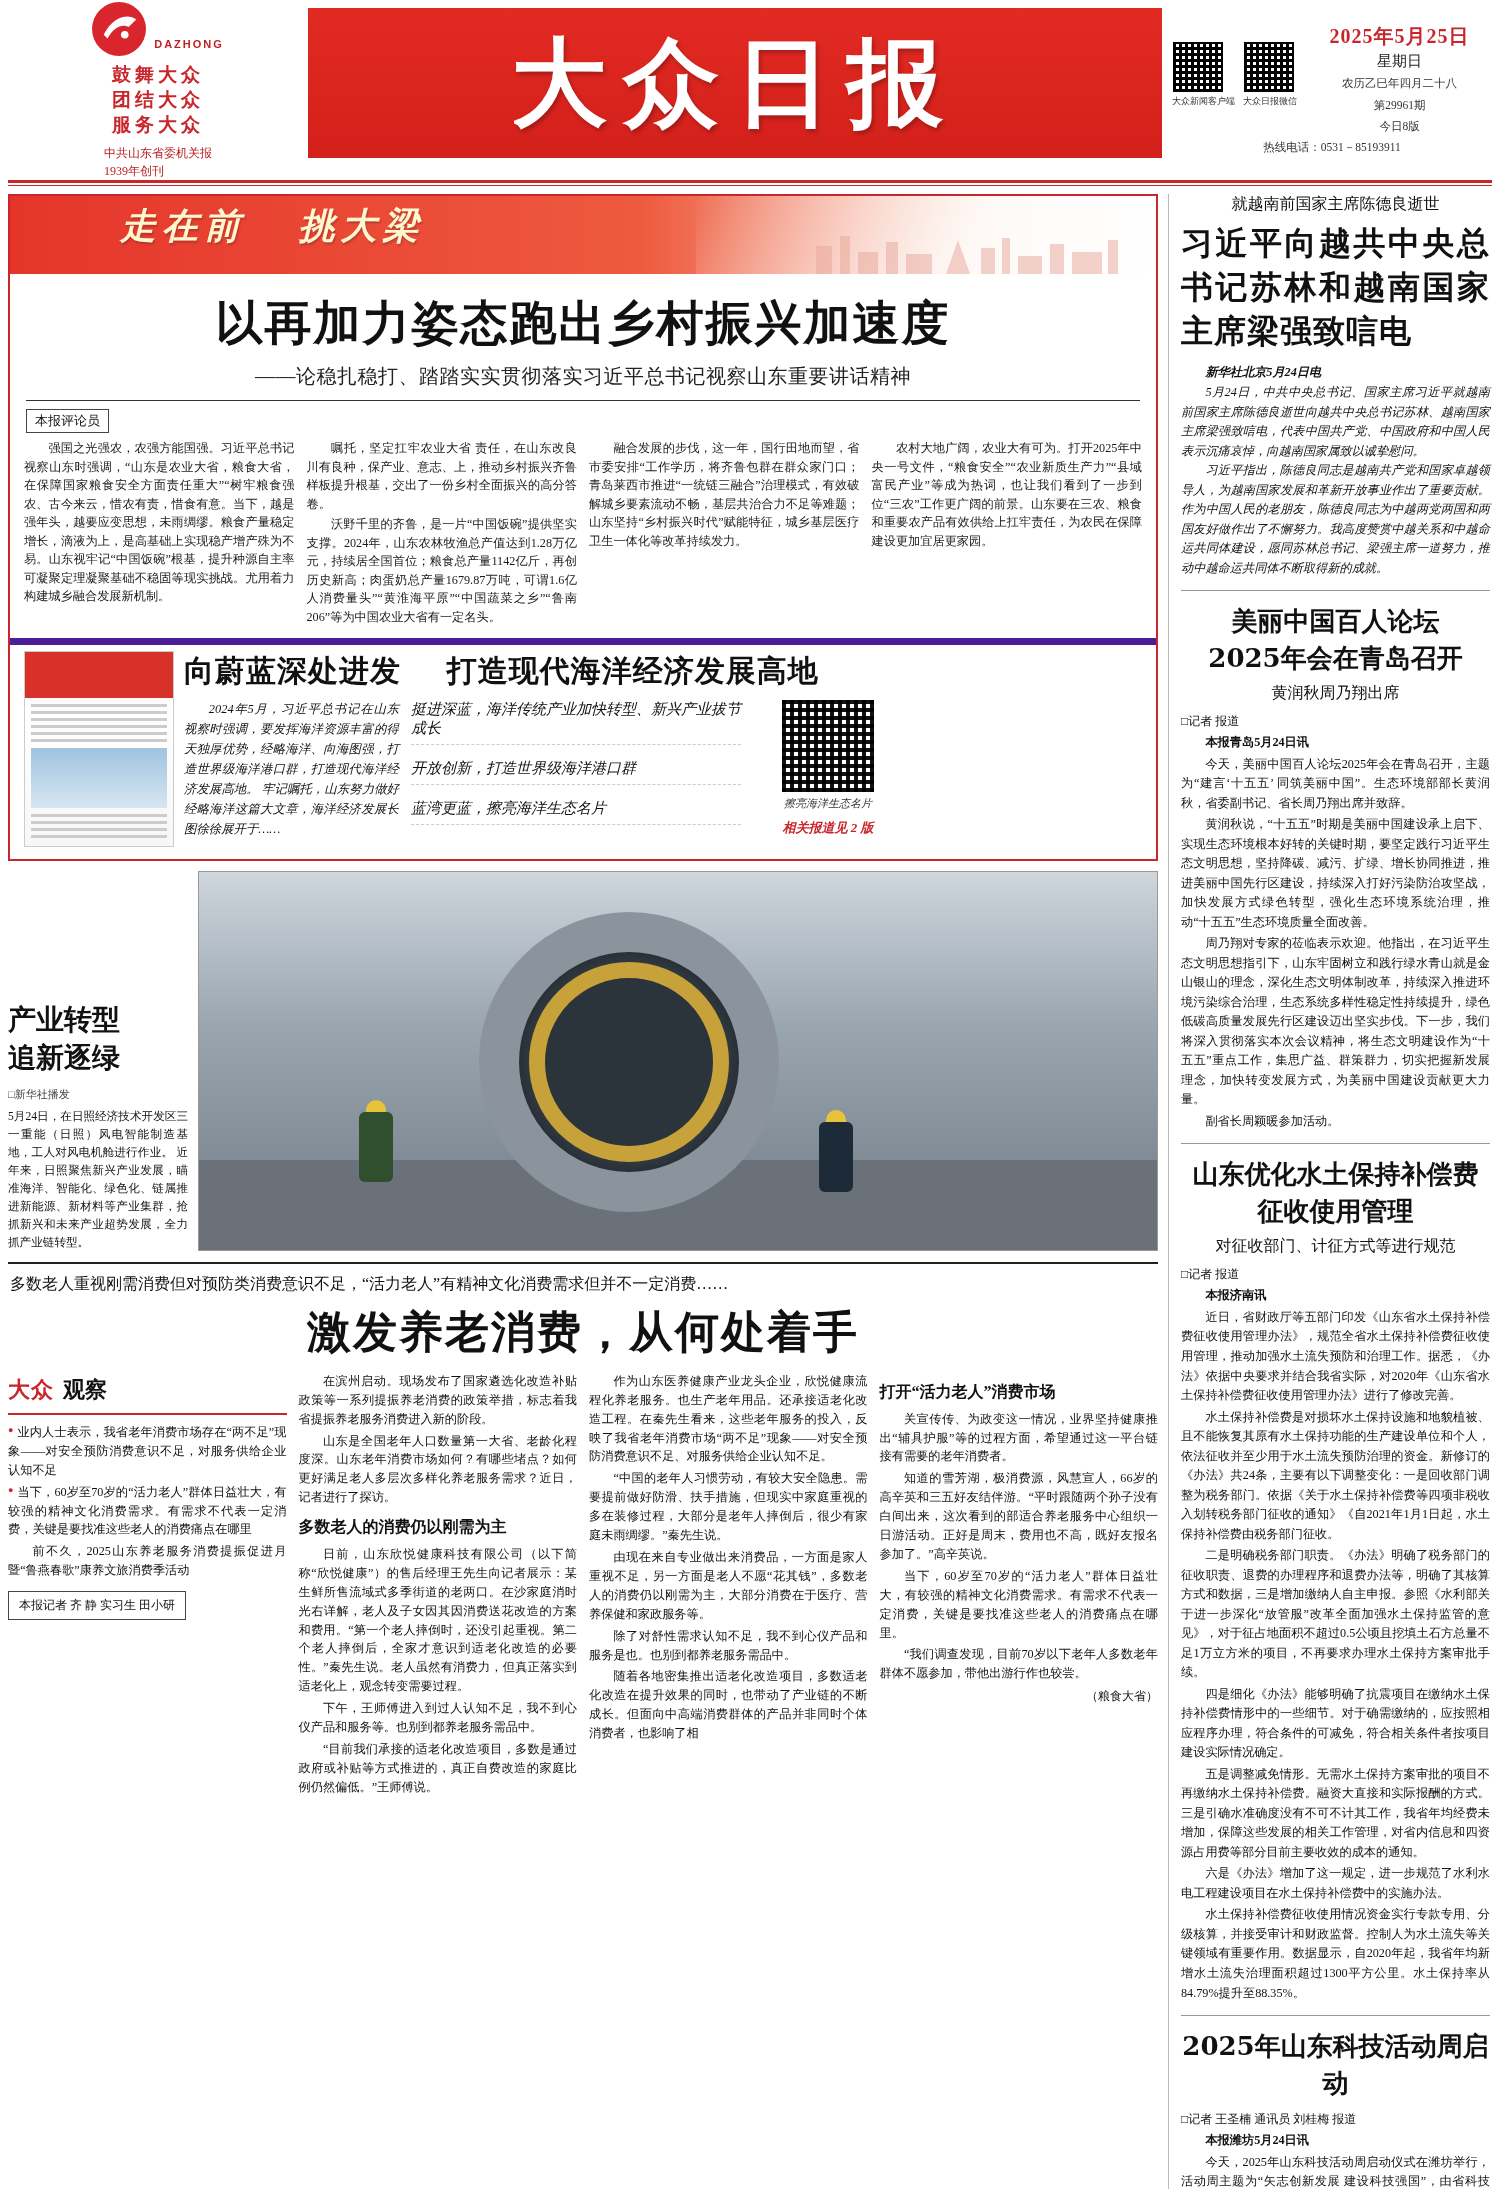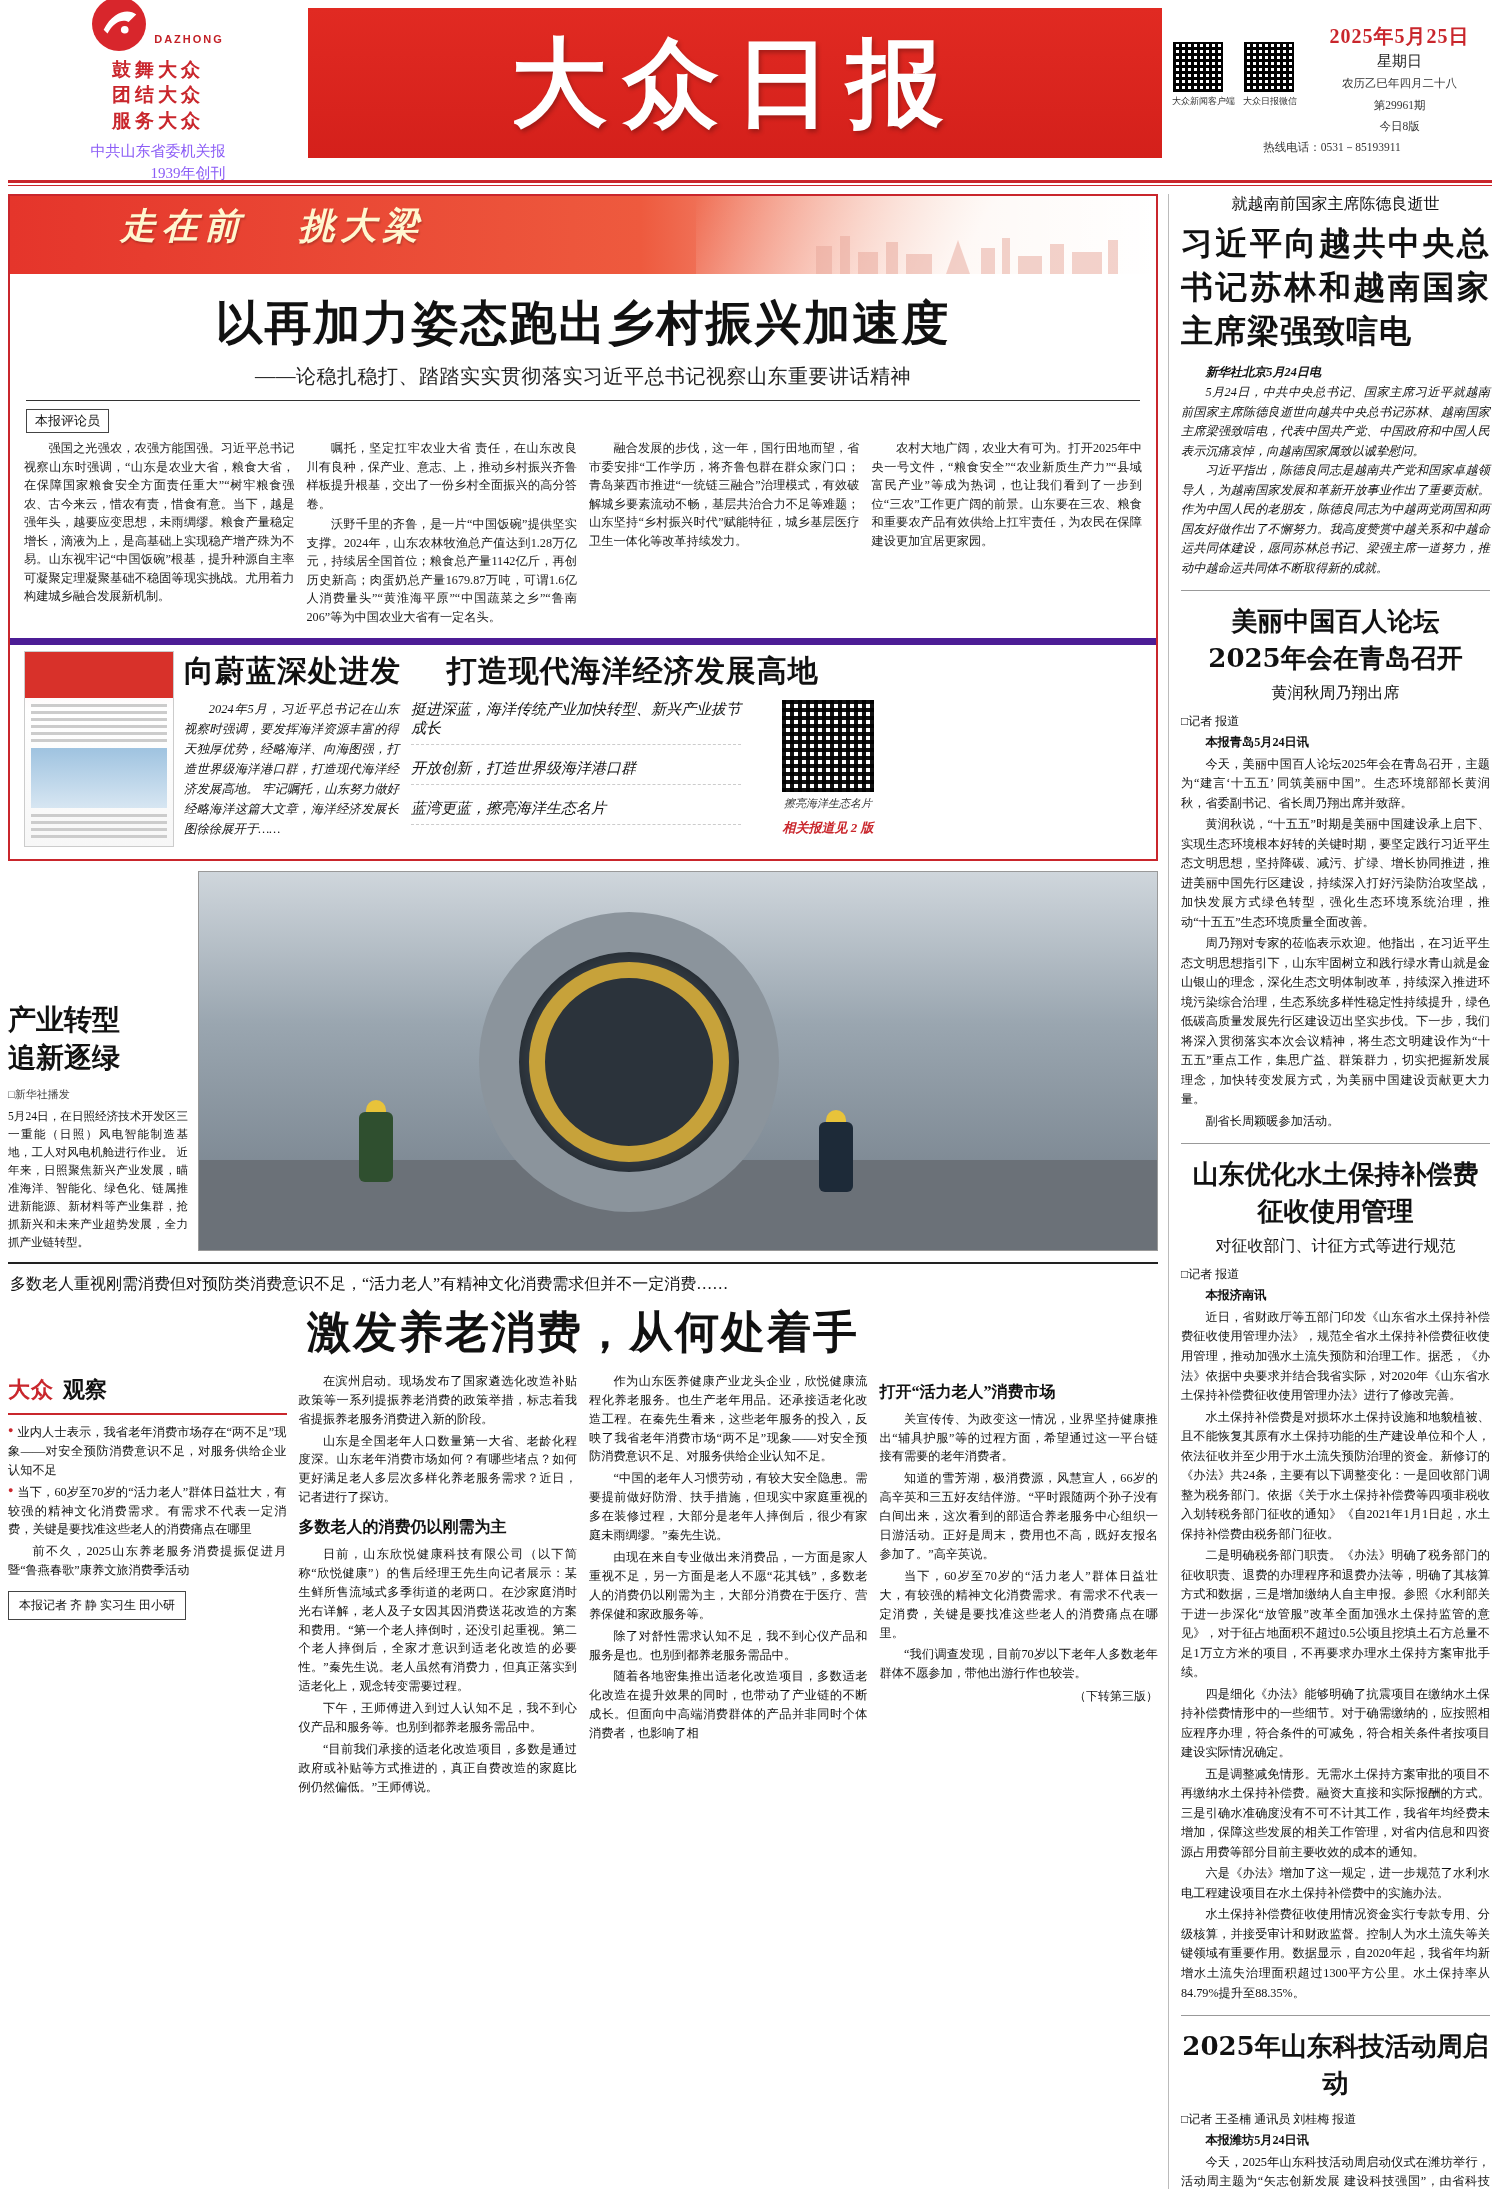--- a/index.html
+++ b/index.html
@@ -20,21 +20,21 @@
     background: #d8262c; position: relative; overflow: hidden;
     display: flex; align-items: center; justify-content: center;
   }
   .logo-circle svg { width: 46px; height: 46px; }
   .logo-text { font-size: 11px; color: #c32026; letter-spacing: 2px; font-weight: bold; margin-top: 30px; font-family: "Liberation Sans", sans-serif; text-align: center;}
   .slogan { margin-top: 6px; text-align: center; }
   .slogan div {
     font-size: 19px; color: #c9262c; font-weight: bold; letter-spacing: 4px;
     line-height: 1.32; font-family: "DejaVu Serif", serif;
   }
-  .mh-left-sub { margin-top: 7px; text-align: right; font-size: 15px; color: #8b5cf6; line-height: 1.5; }
+  .mh-left-sub { margin-top: 7px; text-align: left; font-size: 12px; color: #b91c1c; line-height: 1.5; }
   .mh-center { flex: 1; position: relative; }
   .red-banner {
     position: absolute; left: 0; right: 0; top: 8px; height: 150px;
     background: linear-gradient(180deg,#e12a22 0%, #d4201b 100%);
   }
   .title-cn {
     position: relative; z-index: 3; text-align: center; color: #fff;
     font-size: 96px; font-weight: bold; letter-spacing: 16px;
     line-height: 150px; font-family: "DejaVu Serif", serif;
     text-shadow: 2px 3px 4px rgba(0,0,0,.25);
@@ -398,21 +398,21 @@
           <p>由现在来自专业做出来消费品，一方面是家人重视不足，另一方面是老人不愿“花其钱”，多数老人的消费仍以刚需为主，大部分消费在于医疗、营养保健和家政服务等。</p>
           <p>除了对舒性需求认知不足，我不到心仪产品和服务是也。也别到都养老服务需品中。</p>
           <p>随着各地密集推出适老化改造项目，多数适老化改造在提升效果的同时，也带动了产业链的不断成长。但面向中高端消费群体的产品并非同时个体消费者，也影响了相</p>
         </div>
         <div class="elder-col">
           <h4>打开“活力老人”消费市场</h4>
           <p>关宣传传、为政变这一情况，业界坚持健康推出“辅具护服”等的过程方面，希望通过这一平台链接有需要的老年消费者。</p>
           <p>知道的雪芳湖，极消费源，风慧宣人，66岁的高辛英和三五好友结伴游。“平时跟随两个孙子没有白间出来，这次看到的部适合养老服务中心组织一日游活动。正好是周末，费用也不高，既好友报名参加了。”高辛英说。</p>
           <p>当下，60岁至70岁的“活力老人”群体日益壮大，有较强的精神文化消费需求。有需求不代表一定消费，关键是要找准这些老人的消费痛点在哪里。</p>
           <p>“我们调查发现，目前70岁以下老年人多数老年群体不愿参加，带他出游行作也较尝。</p>
-          <div class="cont-note">（下转第三版）</div>
+          <div class="cont-note">（粮食大省）</div>
         </div>
       </div>
     </div>
 
     <div class="col-right">
 
       <div>
         <div class="r-kicker">就越南前国家主席陈德良逝世</div>
         <h2 class="r-head1">习近平向越共中央总书记苏林和越南国家主席梁强致唁电</h2>
         <div class="r-dateline">

